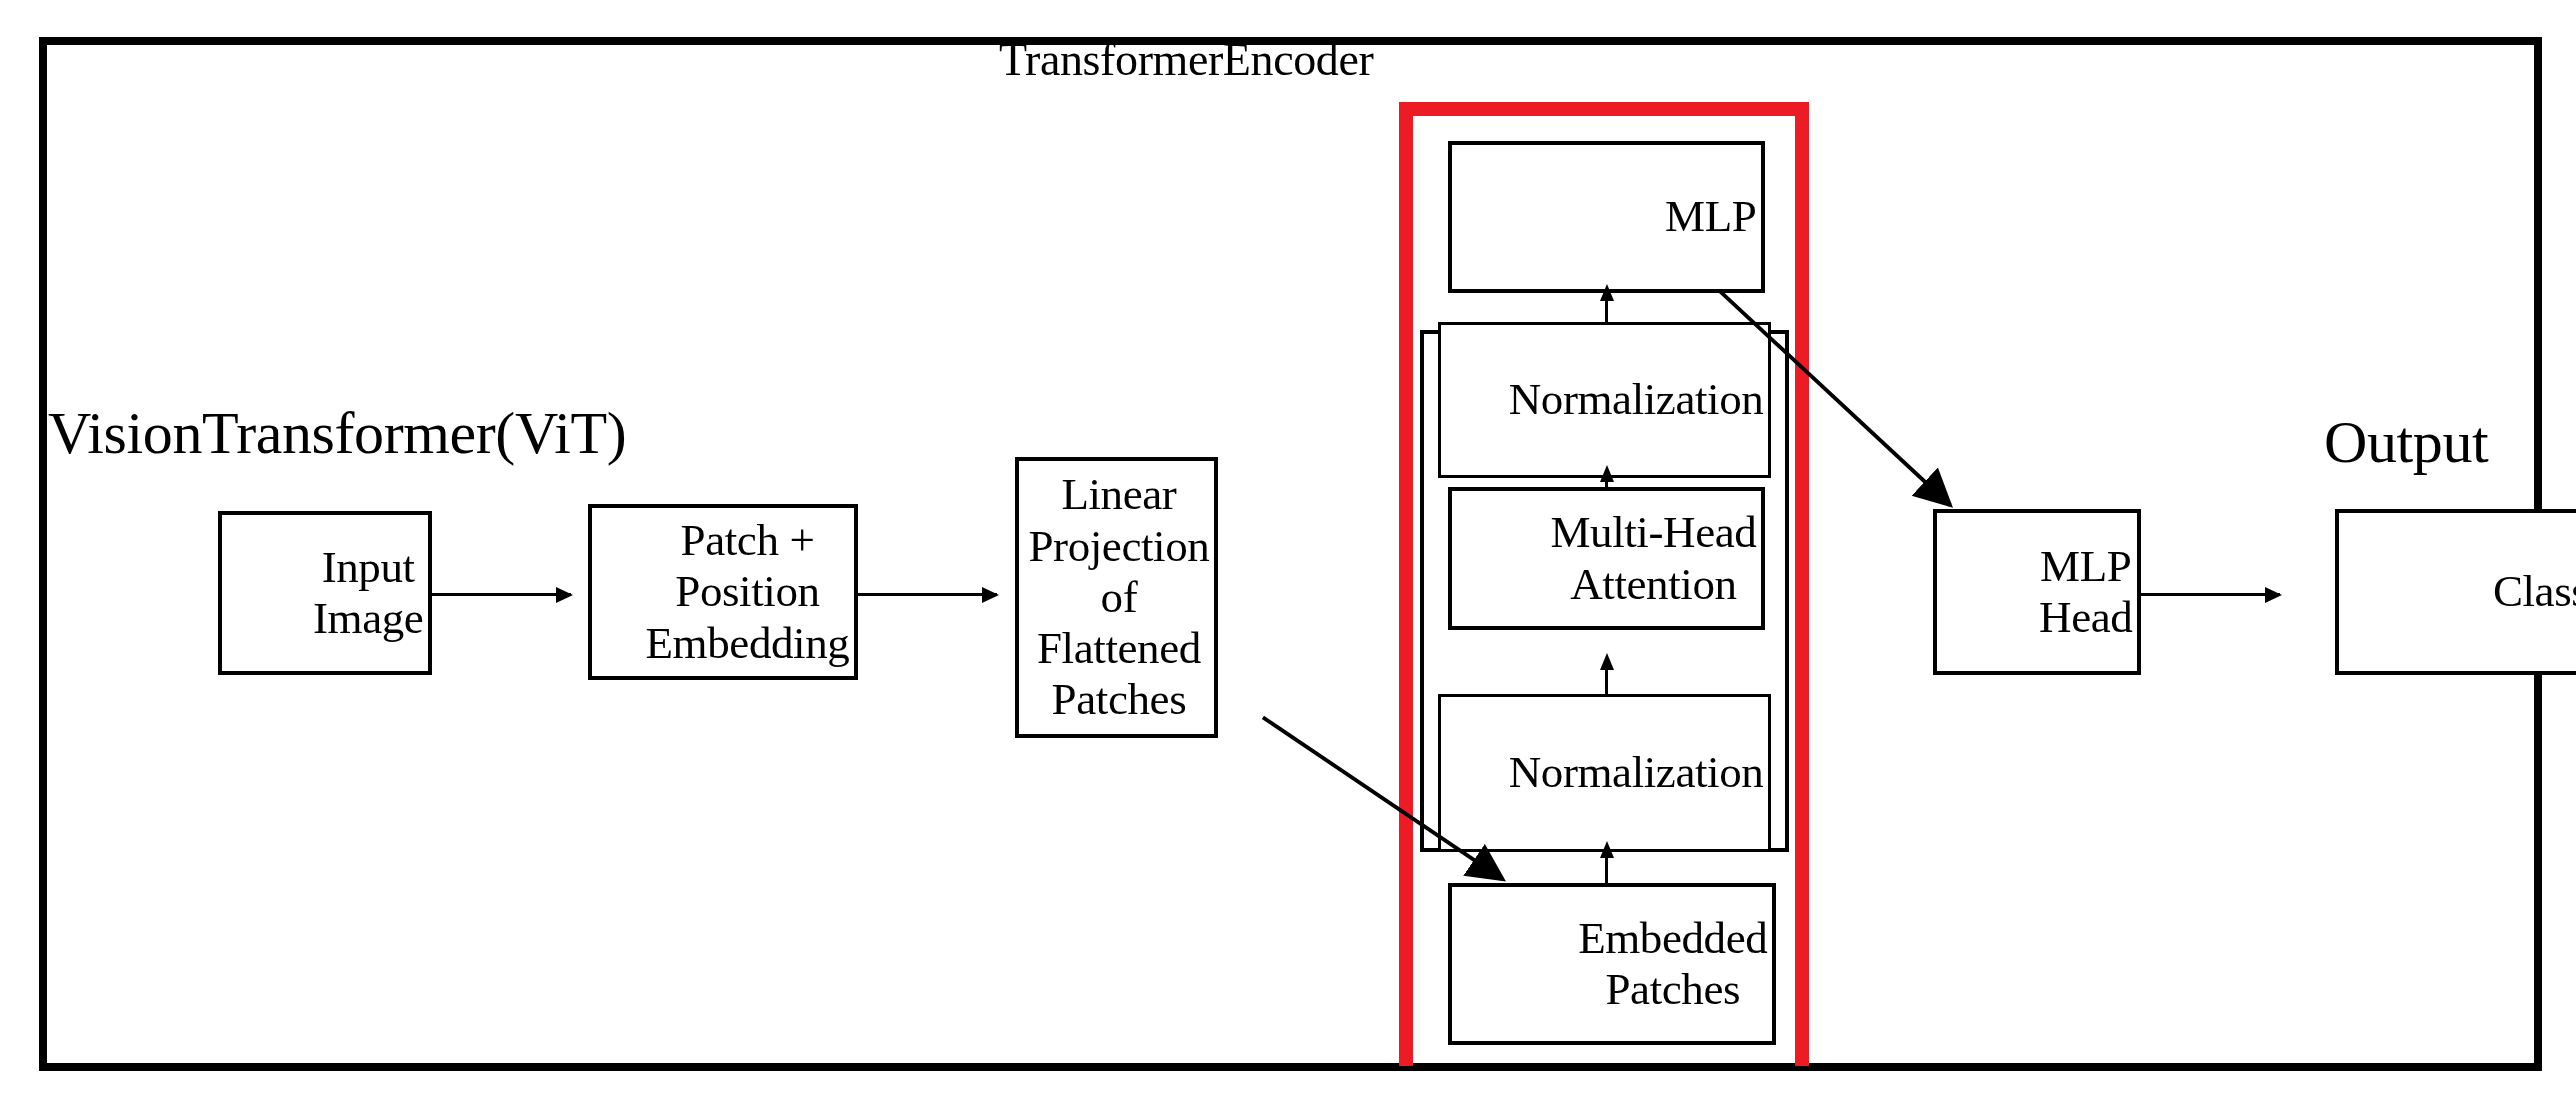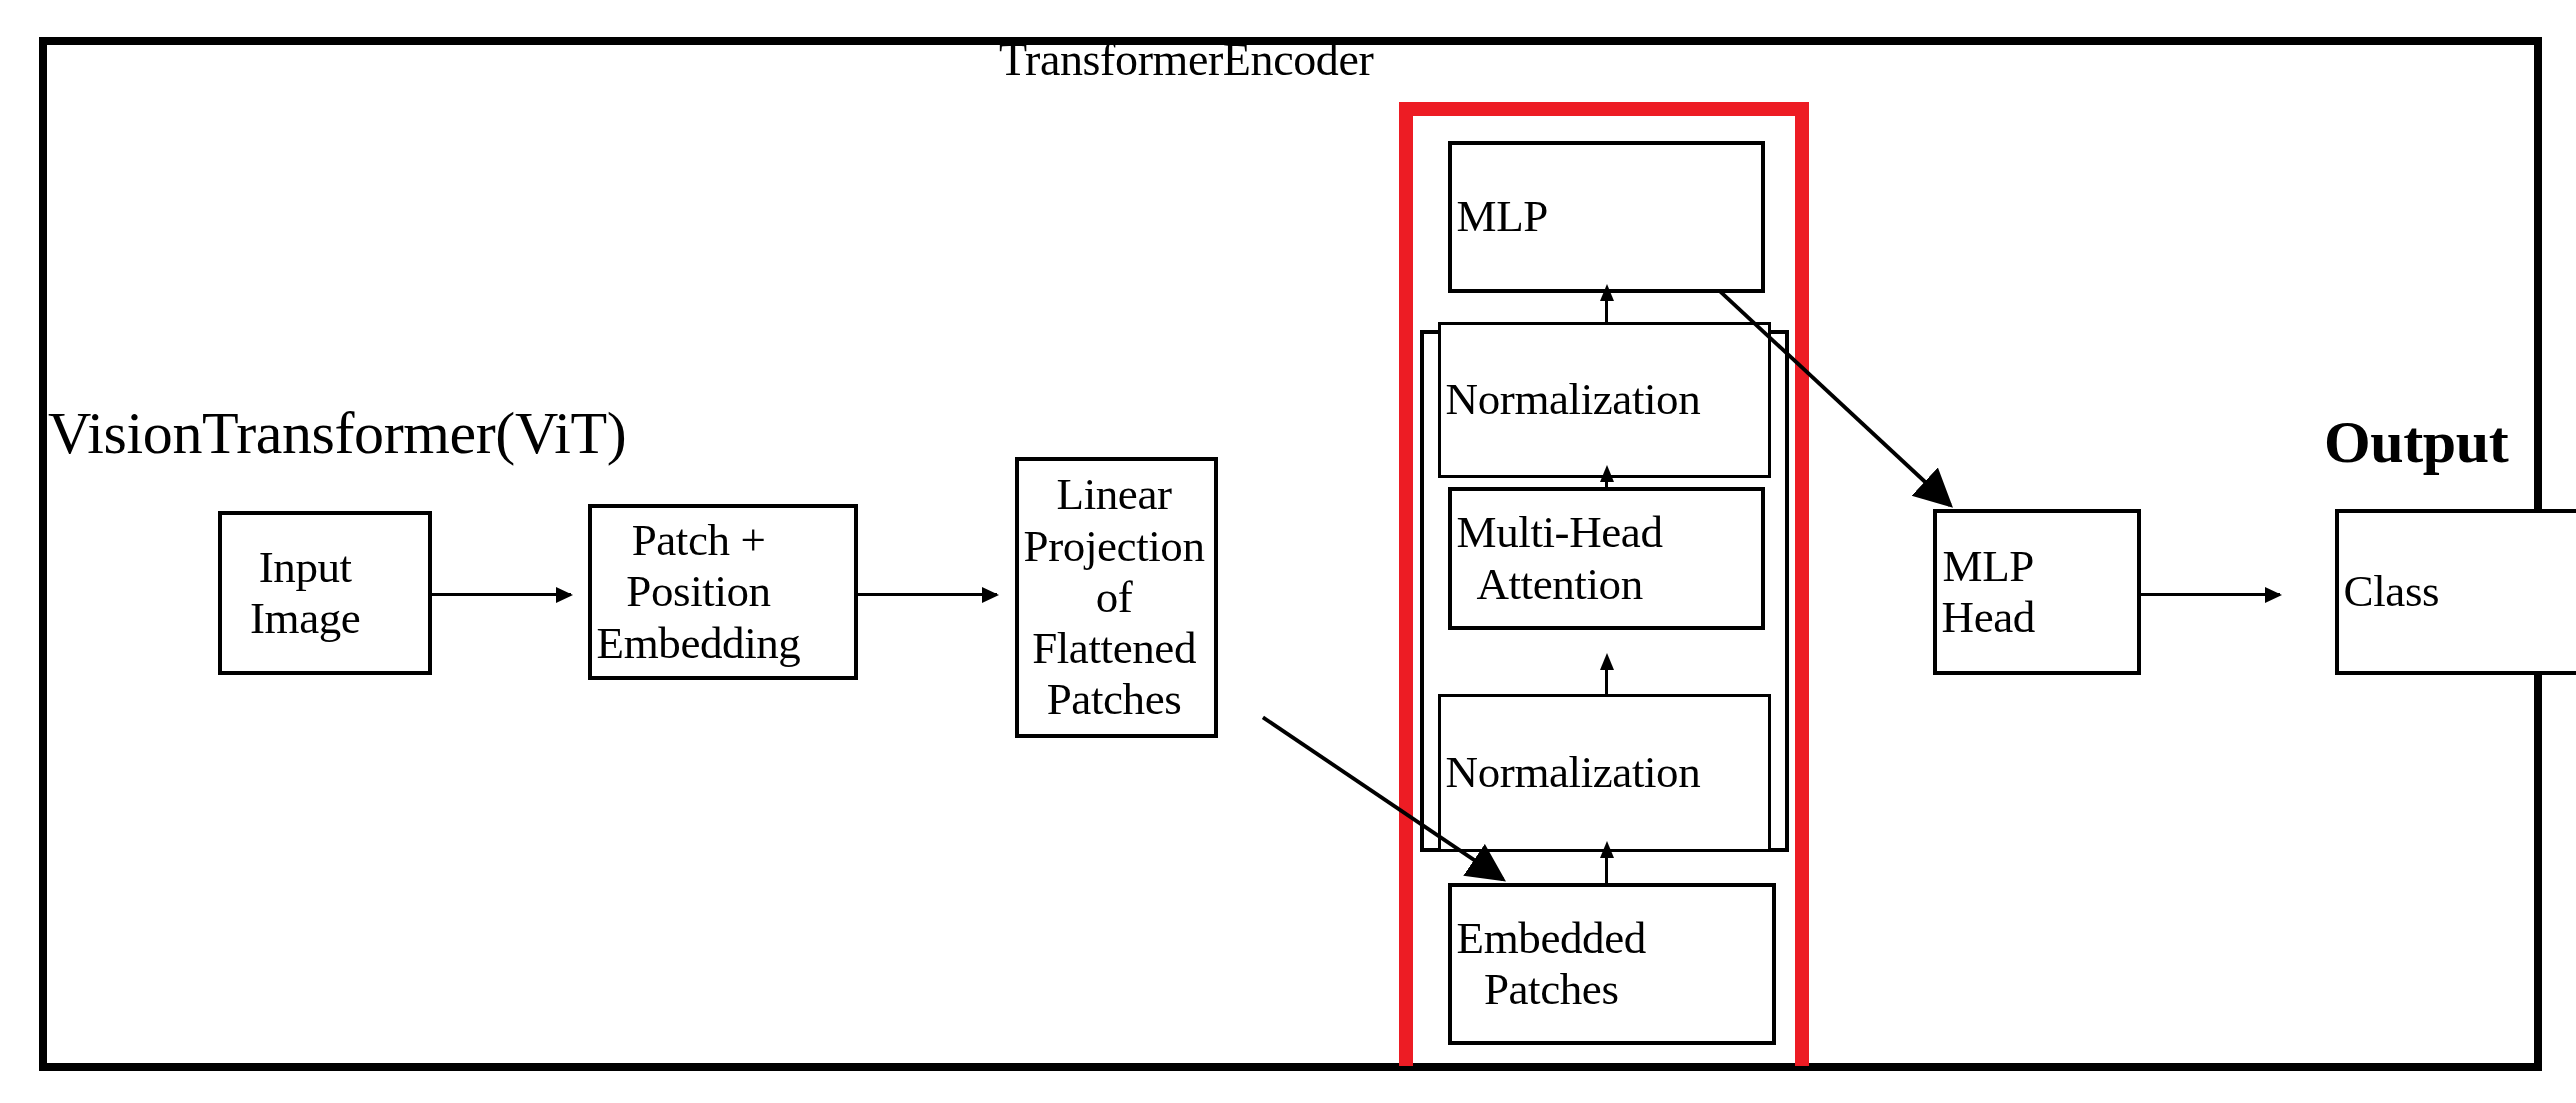--- a/index.html
+++ b/index.html
@@ -39,21 +39,21 @@
   }
 
   
   .node{
     position:absolute;
     box-sizing:border-box;
     border:4.6px solid #000000;
     background:#ffffff;
     display:flex;
     align-items:center;
-    justify-content:flex-start;
+    justify-content:flex-end;
     text-align:center;
     font-size:45px;
     line-height:1.14;
     letter-spacing:-0.4px;
     padding:0 4.6px;
   }
   .node.thin{border-width:3.9px;}
   .node .txt{white-space:pre-line;display:block;}
 
   
@@ -114,21 +114,21 @@
 <body>
 
 <div id="stage">
 
   <div class="outer-frame"></div>
 
   <div class="title-label" style="left:999px; top:37px;">TransformerEncoder</div>
 
   <div class="plain-label" style="left:48px; top:403px;">VisionTransformer(ViT)</div>
 
-  <div class="plain-label" style="left:2324px; top:412px;font-weight:bold;">Output</div>
+  <div class="plain-label" style="left:2324px; top:412px;">Output</div>
 
   <div class="node" style="left:218px; top:511px; width:214px; height:164px;padding-left:28px;">
     <span class="txt">Input
 Image</span>
   </div>
 
   <div class="arrow-h" style="left:432px; top:593px; width:139px;"></div>
 
   <div class="node" style="left:588px; top:504px; width:270px; height:176px;">
     <span class="txt">Patch +

